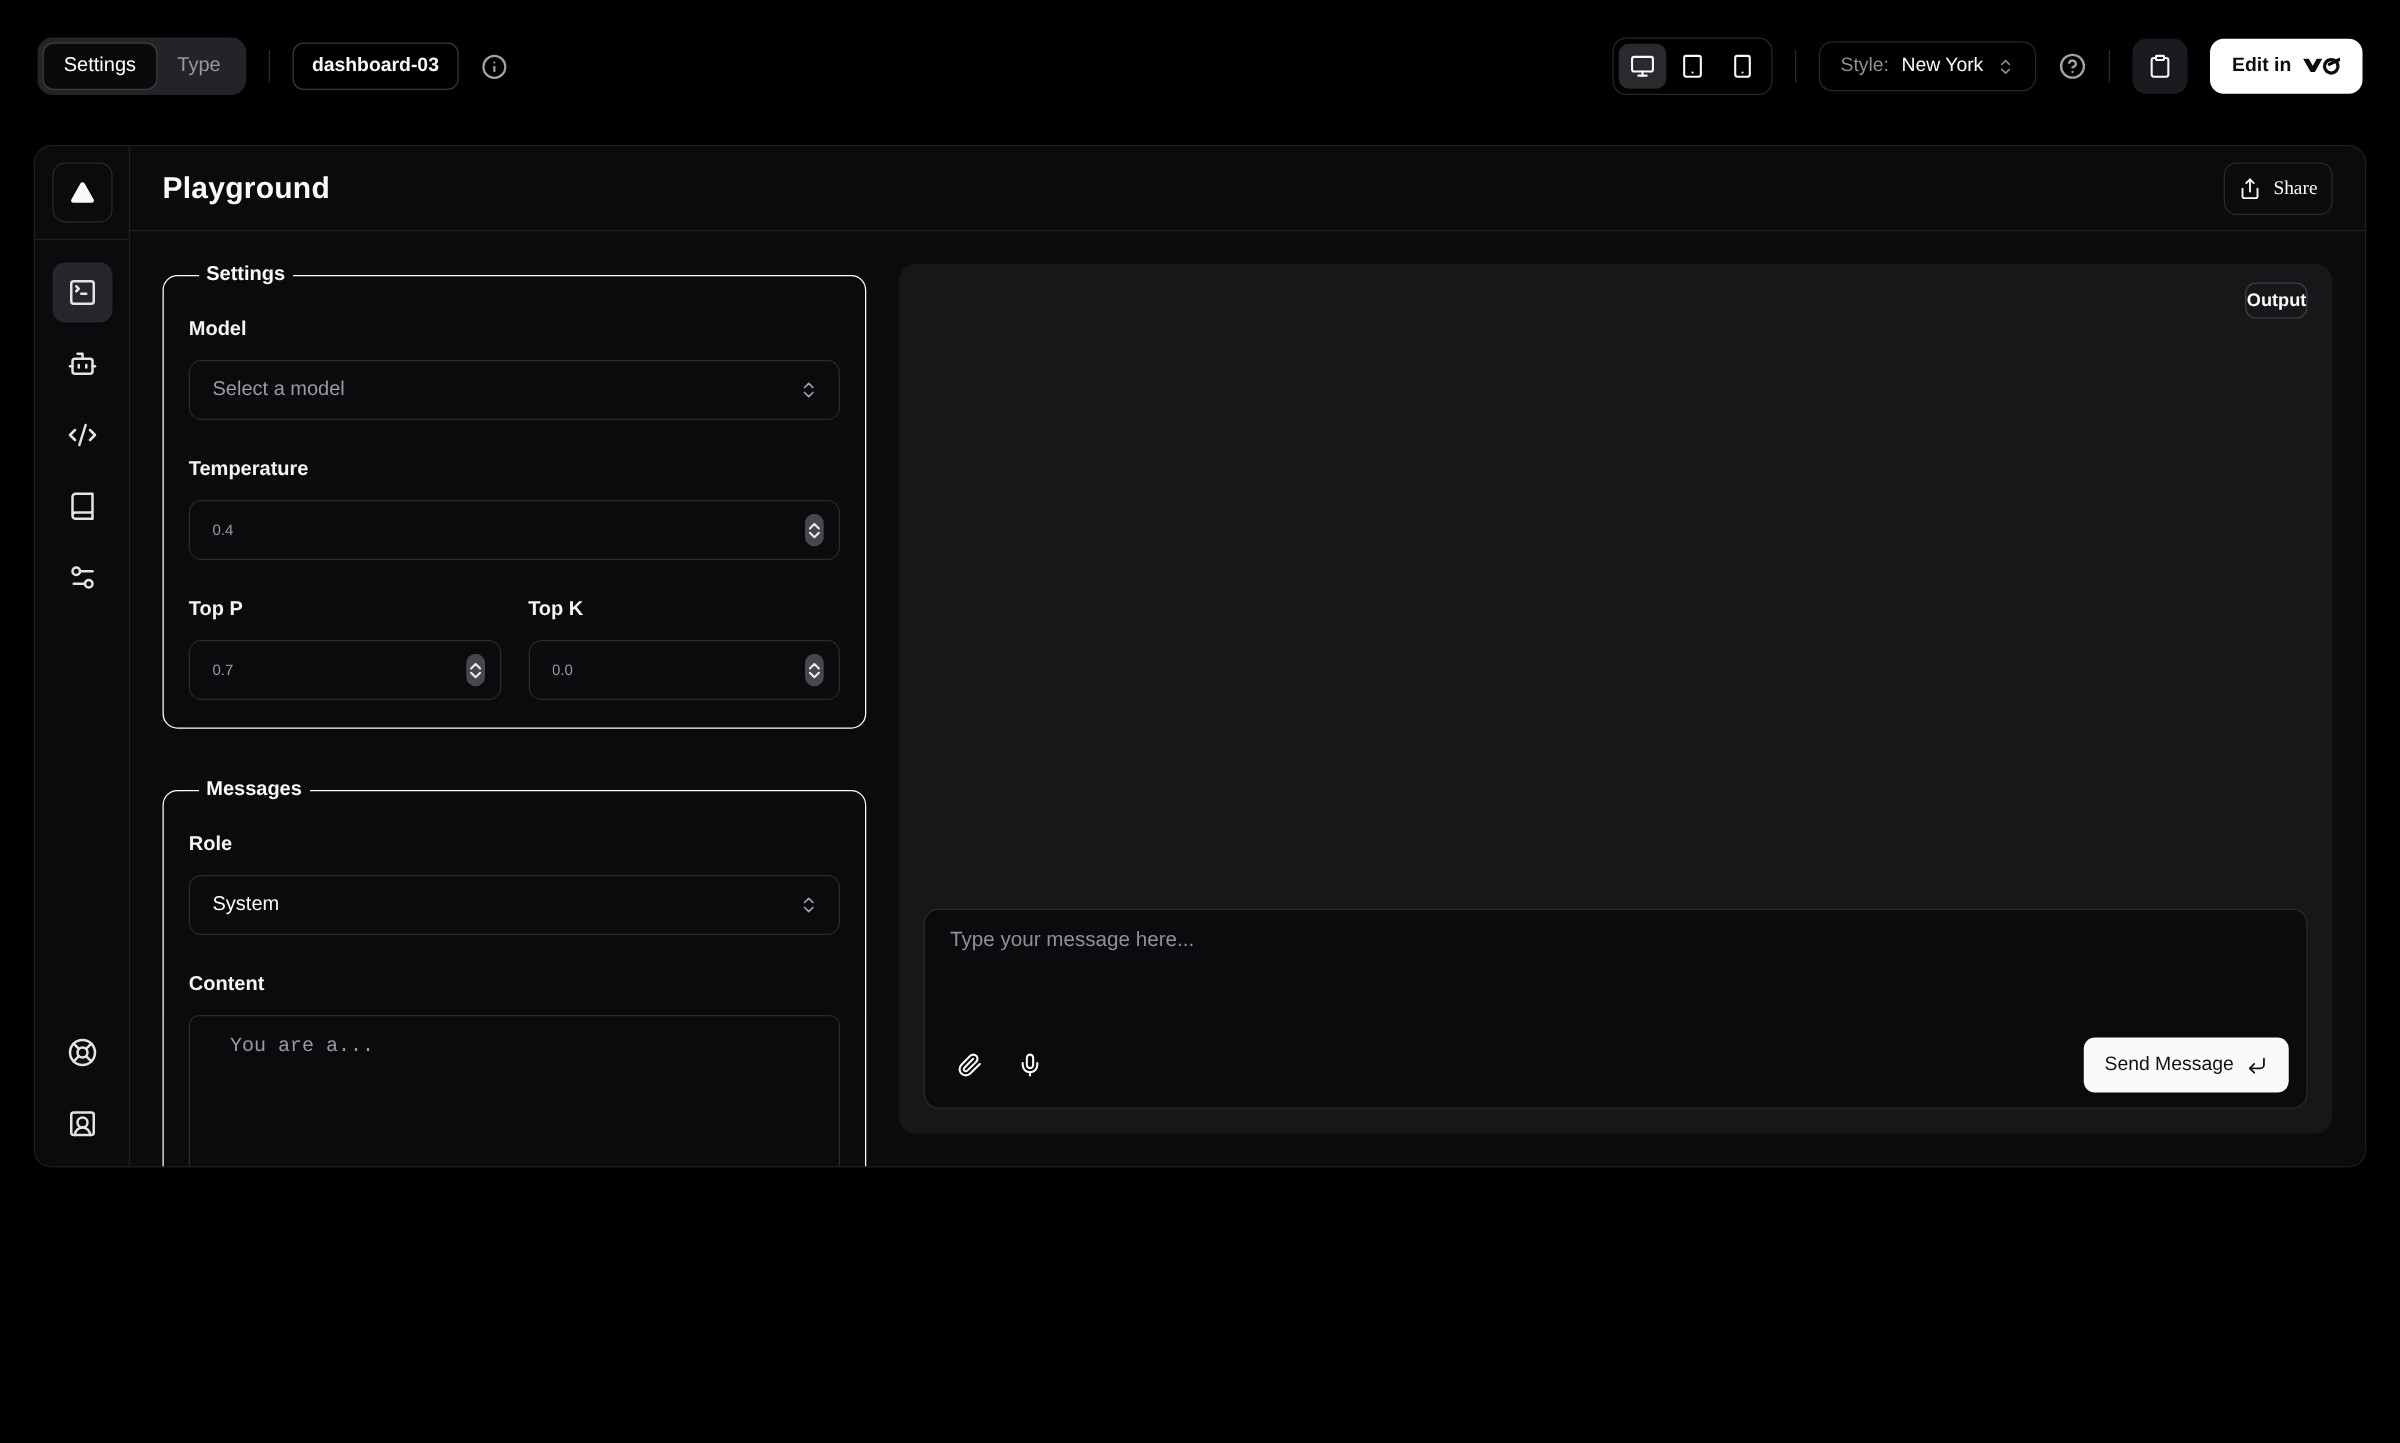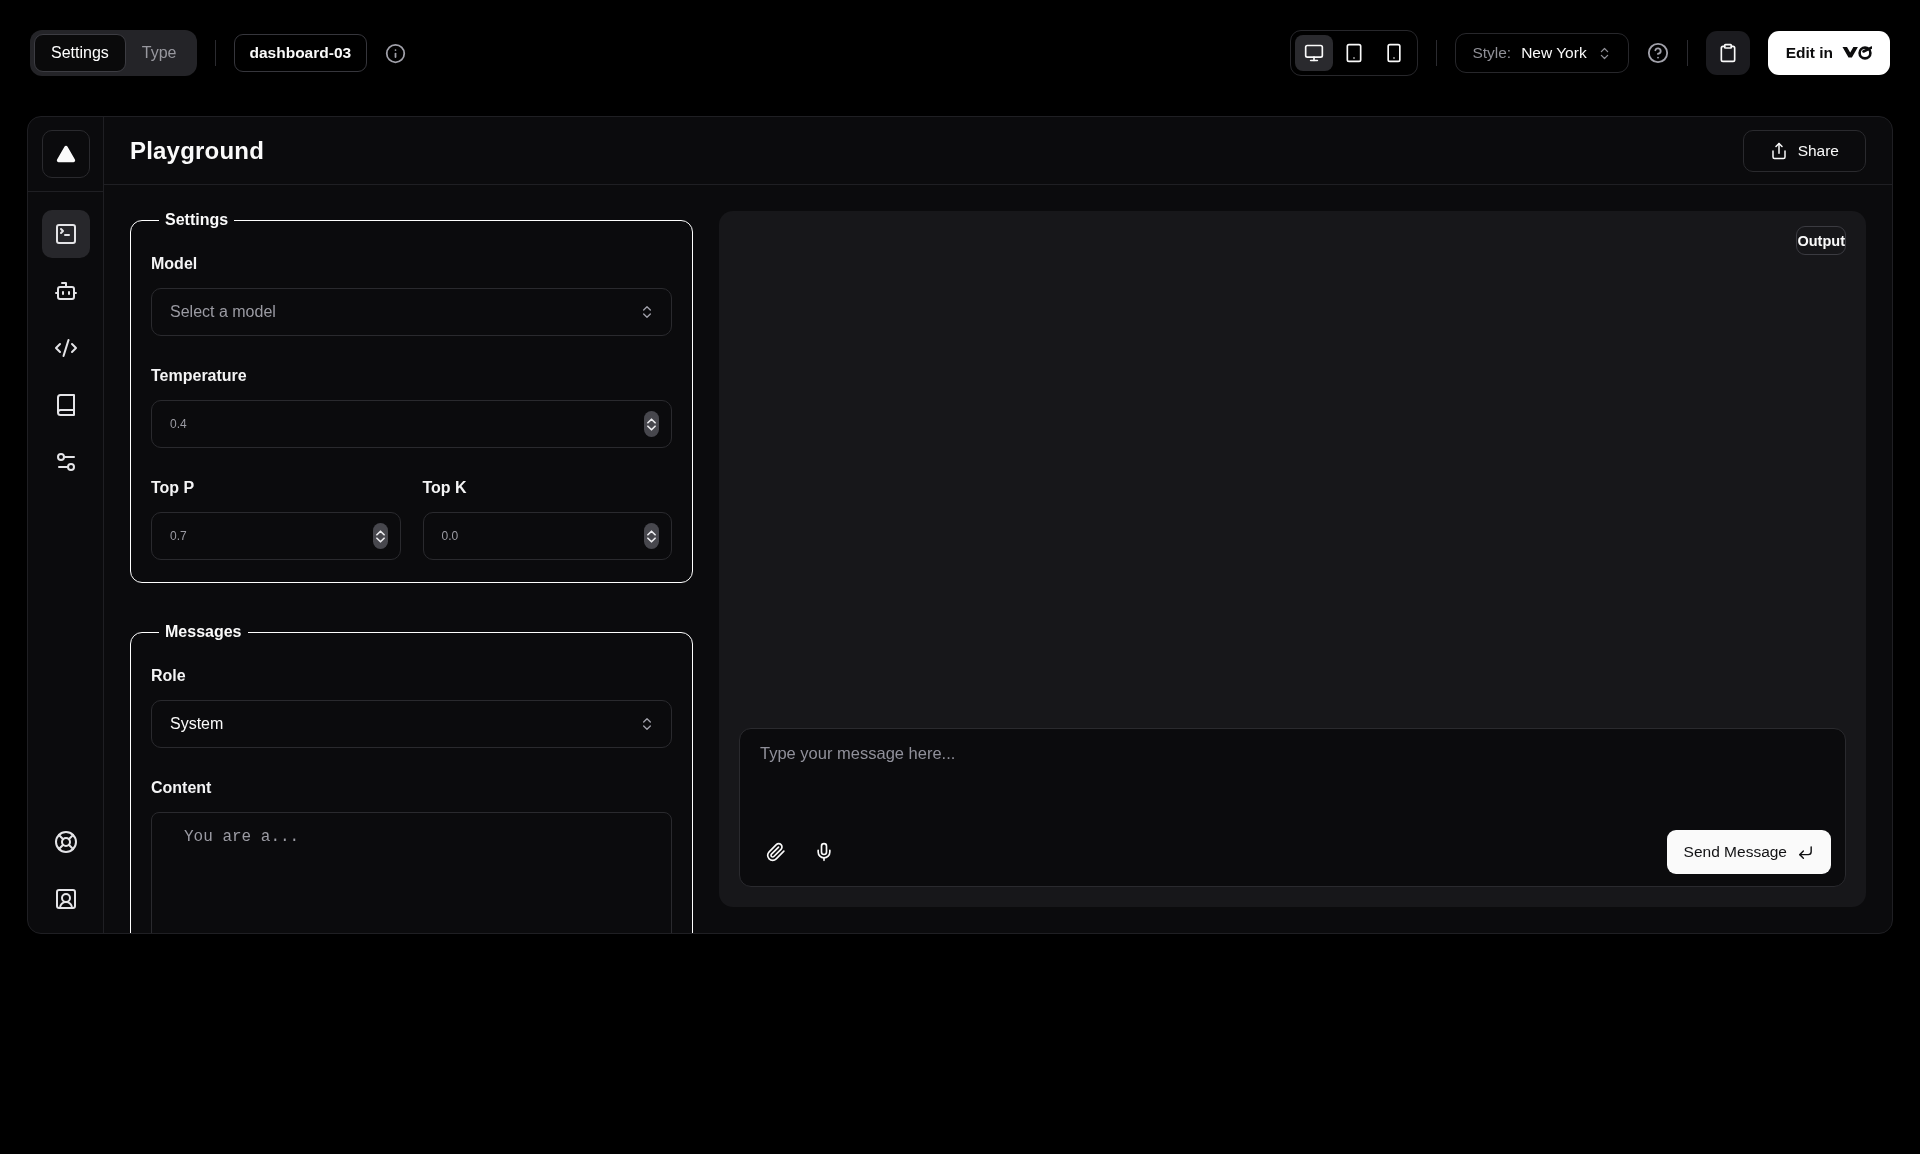--- a/index.html
+++ b/index.html
@@ -55,23 +55,23 @@
               display:flex; align-items:center; justify-content:center; color:#fafafa; }
   .nav { display:flex; flex-direction:column; gap:9px; padding-top:18px; }
   .nav-btn { width:48px; height:48px; border-radius:10px; border:none; background:transparent;
              display:flex; align-items:center; justify-content:center; color:#e4e4e7; }
   .nav-btn.active { background:#27272b; }
   .nav.bottom { margin-top:auto; padding-bottom:10px; }
 
   .right-side { flex:1; display:flex; flex-direction:column; min-width:0; }
   .page-header { height:68px; border-bottom:1px solid #1f1f23; display:flex; align-items:center; padding:0 26px; }
   .page-title { font-size:24px; font-weight:700; letter-spacing:0.2px; }
-  .share-btn { margin-left:auto; height:42px; padding:0 26px; display:flex; align-items:center; gap:10px;
+  .share-btn { margin-left:auto; height:42px; padding:0 11px; display:flex; align-items:center; gap:10px;
                border:1px solid #2a2a2e; background:transparent; color:#fafafa; border-radius:10px;
-               font-size:15.5px; font-weight:500; font-family:Liberation Sans, sans-serif;text-align:center; }
+               font-size:15.5px; font-weight:500; font-family:Liberation Serif, serif;text-align:center; }
 
   .main { flex:1; display:flex; gap:26px; padding:26px; min-height:0; }
 
   
   .form-col { width:563px; flex:none; display:flex; flex-direction:column; gap:40px; }
   fieldset { border:1px solid #ffffff; border-radius:12px; padding:24px 20px 22px; }
   legend { padding:0 6px; margin-left:8px; font-size:16px; font-weight:600; color:#fafafa; }
   .field-label { display:block; font-size:16px; font-weight:600; color:#f4f4f5; margin-bottom:15px; }
   .section { margin-top:31px; }
   .two-col { display:grid; grid-template-columns:1fr 1fr; gap:22px; }

